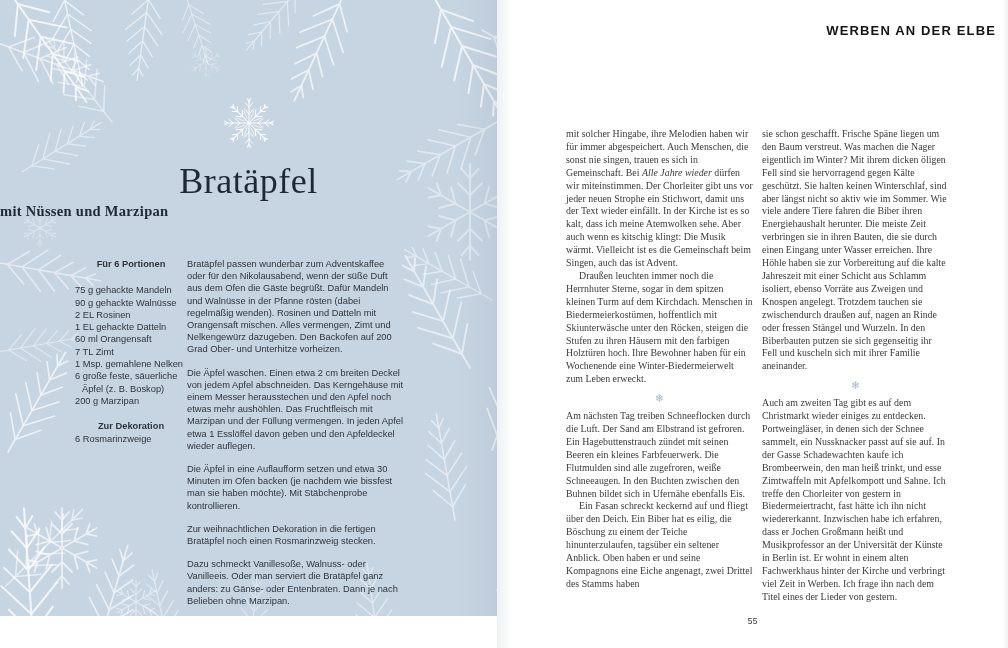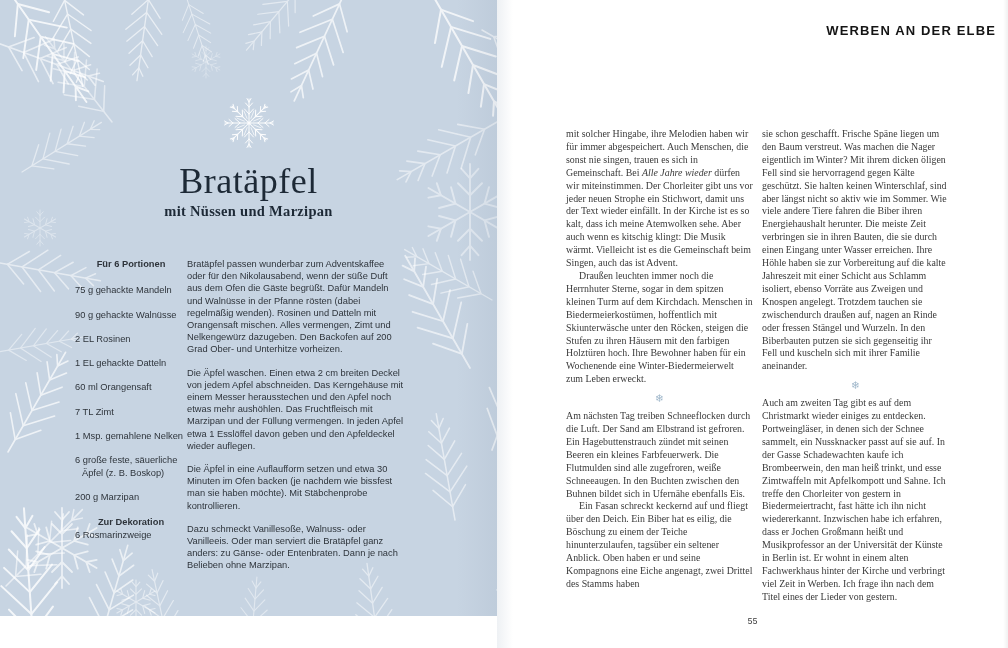--- a/index.html
+++ b/index.html
@@ -31,33 +31,33 @@
   }
   .frost{position:absolute;top:0;left:0;pointer-events:none;}
 
   .ornament{position:absolute;top:97px;left:0;width:497px;text-align:center;}
   .recipe-title{
     position:absolute;top:162px;left:0;width:497px;margin:0;text-align:center;
     font-family:"Liberation Serif",serif;font-weight:500;font-size:36px;line-height:38px;
     color:var(--title-text);letter-spacing:.5px;
   }
   .recipe-subtitle{
-    position:absolute;top:203px;left:0;width:497px;margin:0;text-align:center;
+    position:absolute;top:203px;left:0;width:497px;margin:0;
     font-family:"Liberation Serif",serif;font-weight:700;font-size:14.5px;line-height:17px;
     color:var(--title-text);letter-spacing:.3px;
   }
   .recipe-body{
     position:absolute;top:258px;left:75px;width:340px;display:flex;
     font-family:"Liberation Sans",sans-serif;color:var(--left-body-text);
   }
   .ingredients{flex:none;width:112px;font-size:9.3px;line-height:12.3px;}
   .ing-header{font-weight:700;margin:0 0 14px 0;text-align:center;}
   .ing-header.second{margin:13px 0 0 0;}
   .ing-list{margin:0;padding:0;list-style:none;}
-  .ing-list li{text-indent:-7px;padding-left:7px;margin-top:12px;}
+  .ing-list li{text-indent:-7px;padding-left:7px;}
   .instructions{flex:1;margin-left:0;font-size:9.3px;line-height:12.2px;}
   .instructions p{margin:0 11px 11px 0;}
 
   
   .page-right{
     position:relative;width:511px;height:648px;flex:none;
     background:linear-gradient(90deg,#eef1f4 0,var(--right-page-bg) 16px);
   }
   .running-header{
     position:absolute;top:23px;right:12px;margin:0;
@@ -217,20 +217,21 @@
           <li>200 g Marzipan</li>
         </ul>
         <p class="ing-header second">Zur Dekoration</p>
         <div>6 Rosmarinzweige</div>
       </aside>
 
       <div class="instructions">
         <p>Bratäpfel passen wunderbar zum Adventskaffee oder für den Nikolausabend, wenn der süße Duft aus dem Ofen die Gäste begrüßt. Dafür Mandeln und Walnüsse in der Pfanne rösten (dabei regelmäßig wenden). Rosinen und Datteln mit Orangensaft mischen. Alles vermengen, Zimt und Nelkengewürz dazugeben. Den Backofen auf 200 Grad Ober- und Unterhitze vorheizen.</p>
         <p>Die Äpfel waschen. Einen etwa 2 cm breiten Deckel von jedem Apfel abschneiden. Das Kerngehäuse mit einem Messer herausstechen und den Apfel noch etwas mehr aushöhlen. Das Fruchtfleisch mit Marzipan und der Füllung vermengen. In jeden Apfel etwa 1 Esslöffel davon geben und den Apfeldeckel wieder auflegen.</p>
         <p>Die Äpfel in eine Auflaufform setzen und etwa 30 Minuten im Ofen backen (je nachdem wie bissfest man sie haben möchte). Mit Stäbchenprobe kontrollieren.</p>
+        <p>Zur weihnachtlichen Dekoration in die fertigen Bratäpfel noch einen Rosmarinzweig stecken.</p>
         <p>Dazu schmeckt Vanillesoße, Walnuss- oder Vanilleeis. Oder man serviert die Bratäpfel ganz anders: zu Gänse- oder Entenbraten. Dann je nach Belieben ohne Marzipan.</p>
       </div>
     </div>
   </section>
 
   <section class="page-right">
     <p class="running-header">WERBEN AN DER ELBE</p>
 
     <div class="story-cols">
       <div class="story-col">

